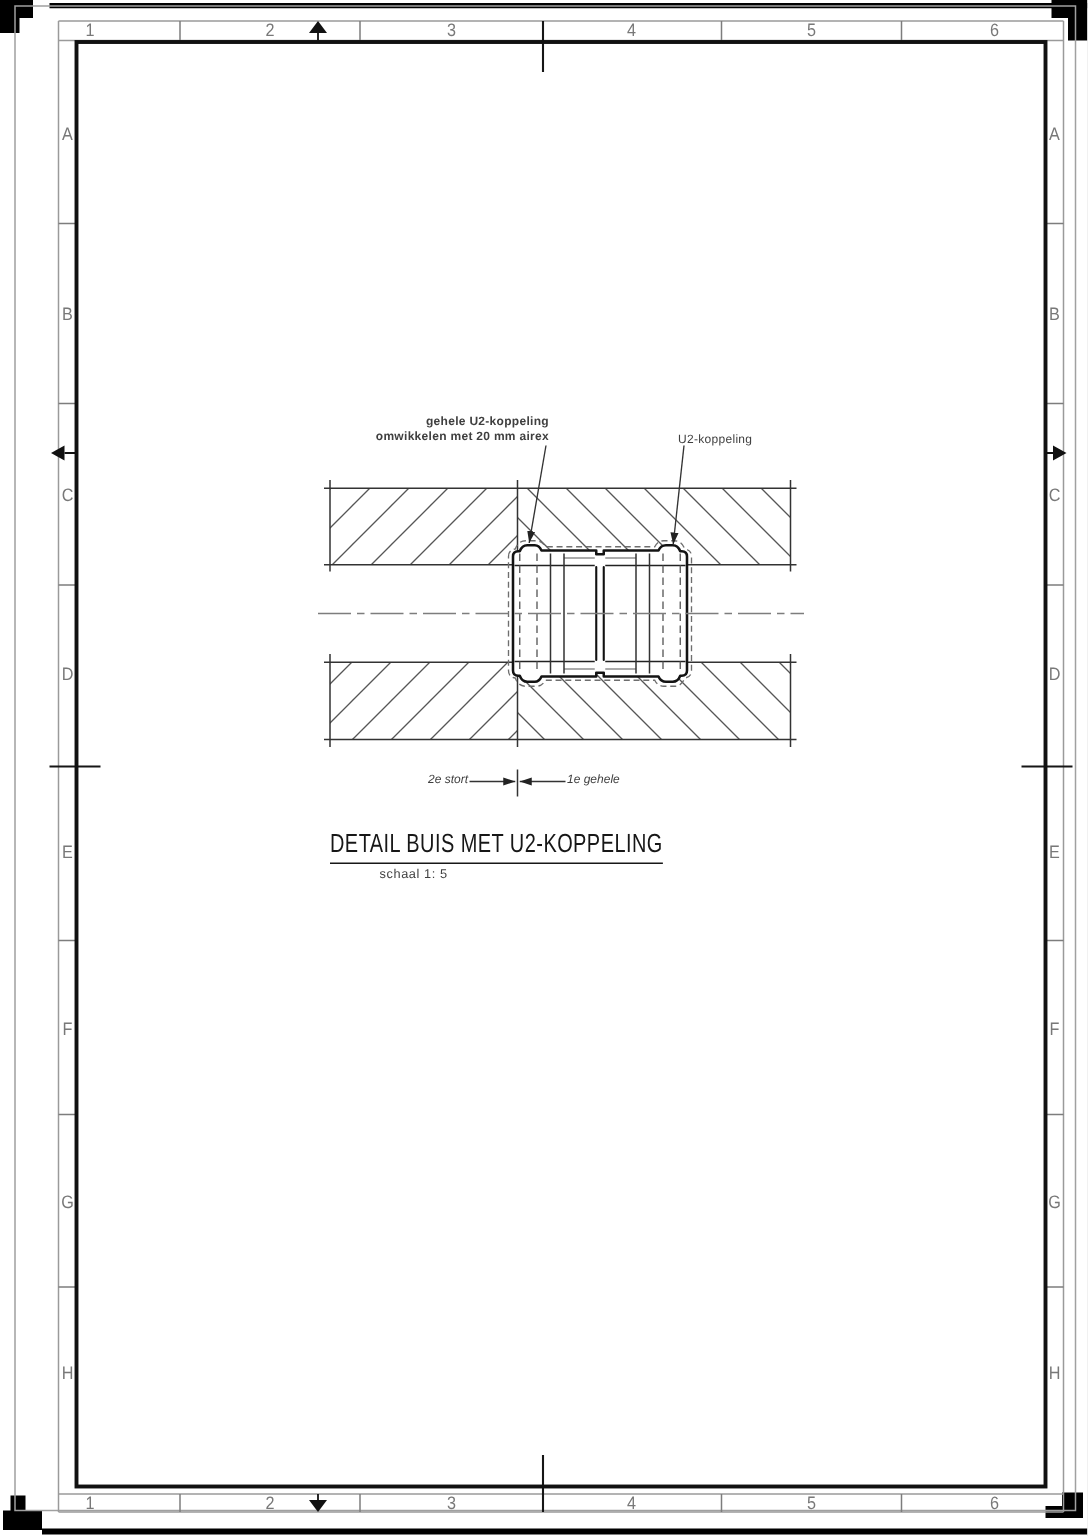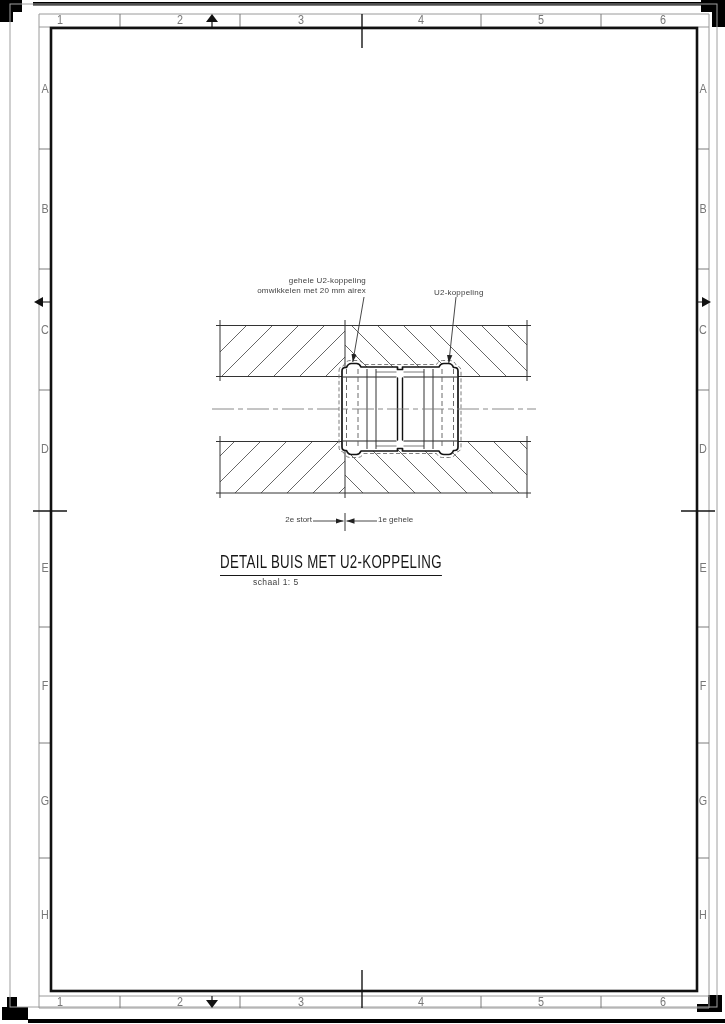--- a/index.html
+++ b/index.html
@@ -1,23 +1,23 @@
 <!DOCTYPE html>
 <html><head>
 <meta charset="utf-8">
 <style>
   html,body{margin:0;padding:0;background:#e8e8e8;}
   #page{position:relative;width:725px;height:1024px;background:#ffffff;overflow:hidden;
         font-family:"Liberation Sans", sans-serif;}
   #sheet-svg{position:absolute;left:0;top:0;}
   .txt{position:absolute;color:#3a3a3a;white-space:nowrap;}
   .callout{font-size:8px;line-height:9.5px;letter-spacing:0.2px;color:#3f3f3f;}
-  #callout-airex{left:238px;top:276px;width:128px;text-align:right;}
-  #callout-coupling{left:434px;top:288px;}
-  .pour-label{font-size:8px;color:#3f3f3f;}
+  #callout-airex{left:238px;top:276px;width:128px;text-align:right;font-weight:bold;}
+  #callout-coupling{left:452px;top:288px;}
+  .pour-label{font-size:8px;color:#3f3f3f;font-style:italic;}
   #pour-label-left{left:238px;top:515px;width:74px;text-align:right;}
   #pour-label-right{left:378px;top:515px;}
   #drawing-title{left:220px;top:552px;font-size:17.5px;color:#171717;
                  letter-spacing:0.4px;transform:scaleX(0.76);transform-origin:left top;
                  border-bottom:1.6px solid #171717;padding-bottom:2px;}
   #drawing-scale{left:221px;top:577px;font-size:8.5px;letter-spacing:0.4px;color:#3f3f3f;margin-left:32px;}
   .grid-label{position:absolute;font-size:12px;color:#787878;
               transform:translate(-50%,-50%) scaleX(0.9);}
 </style>
 </head>

